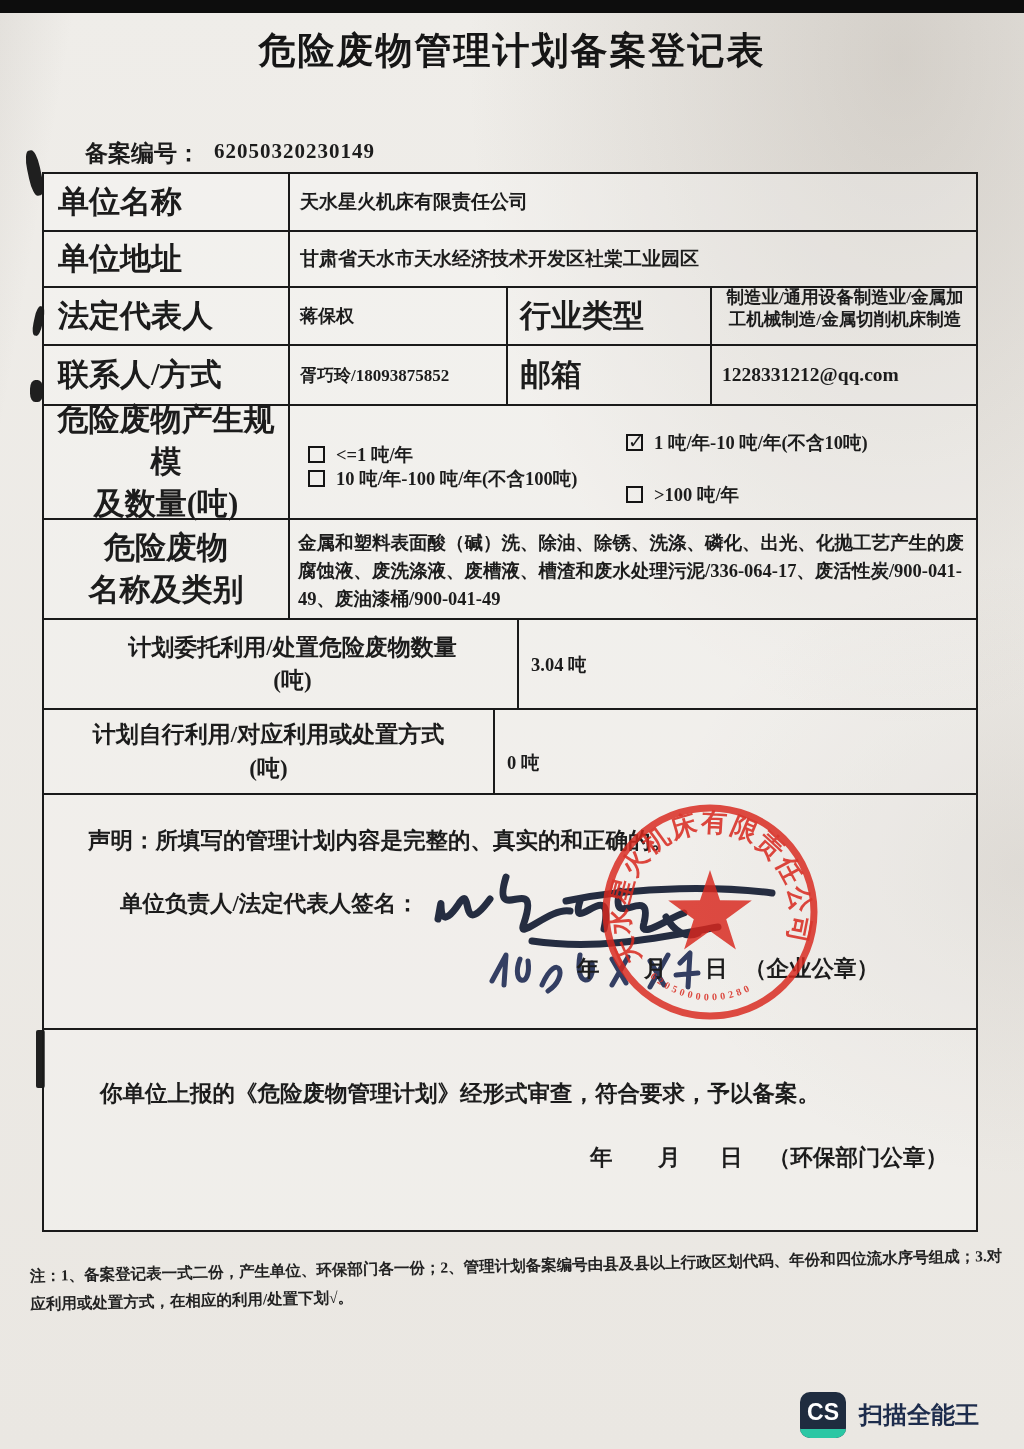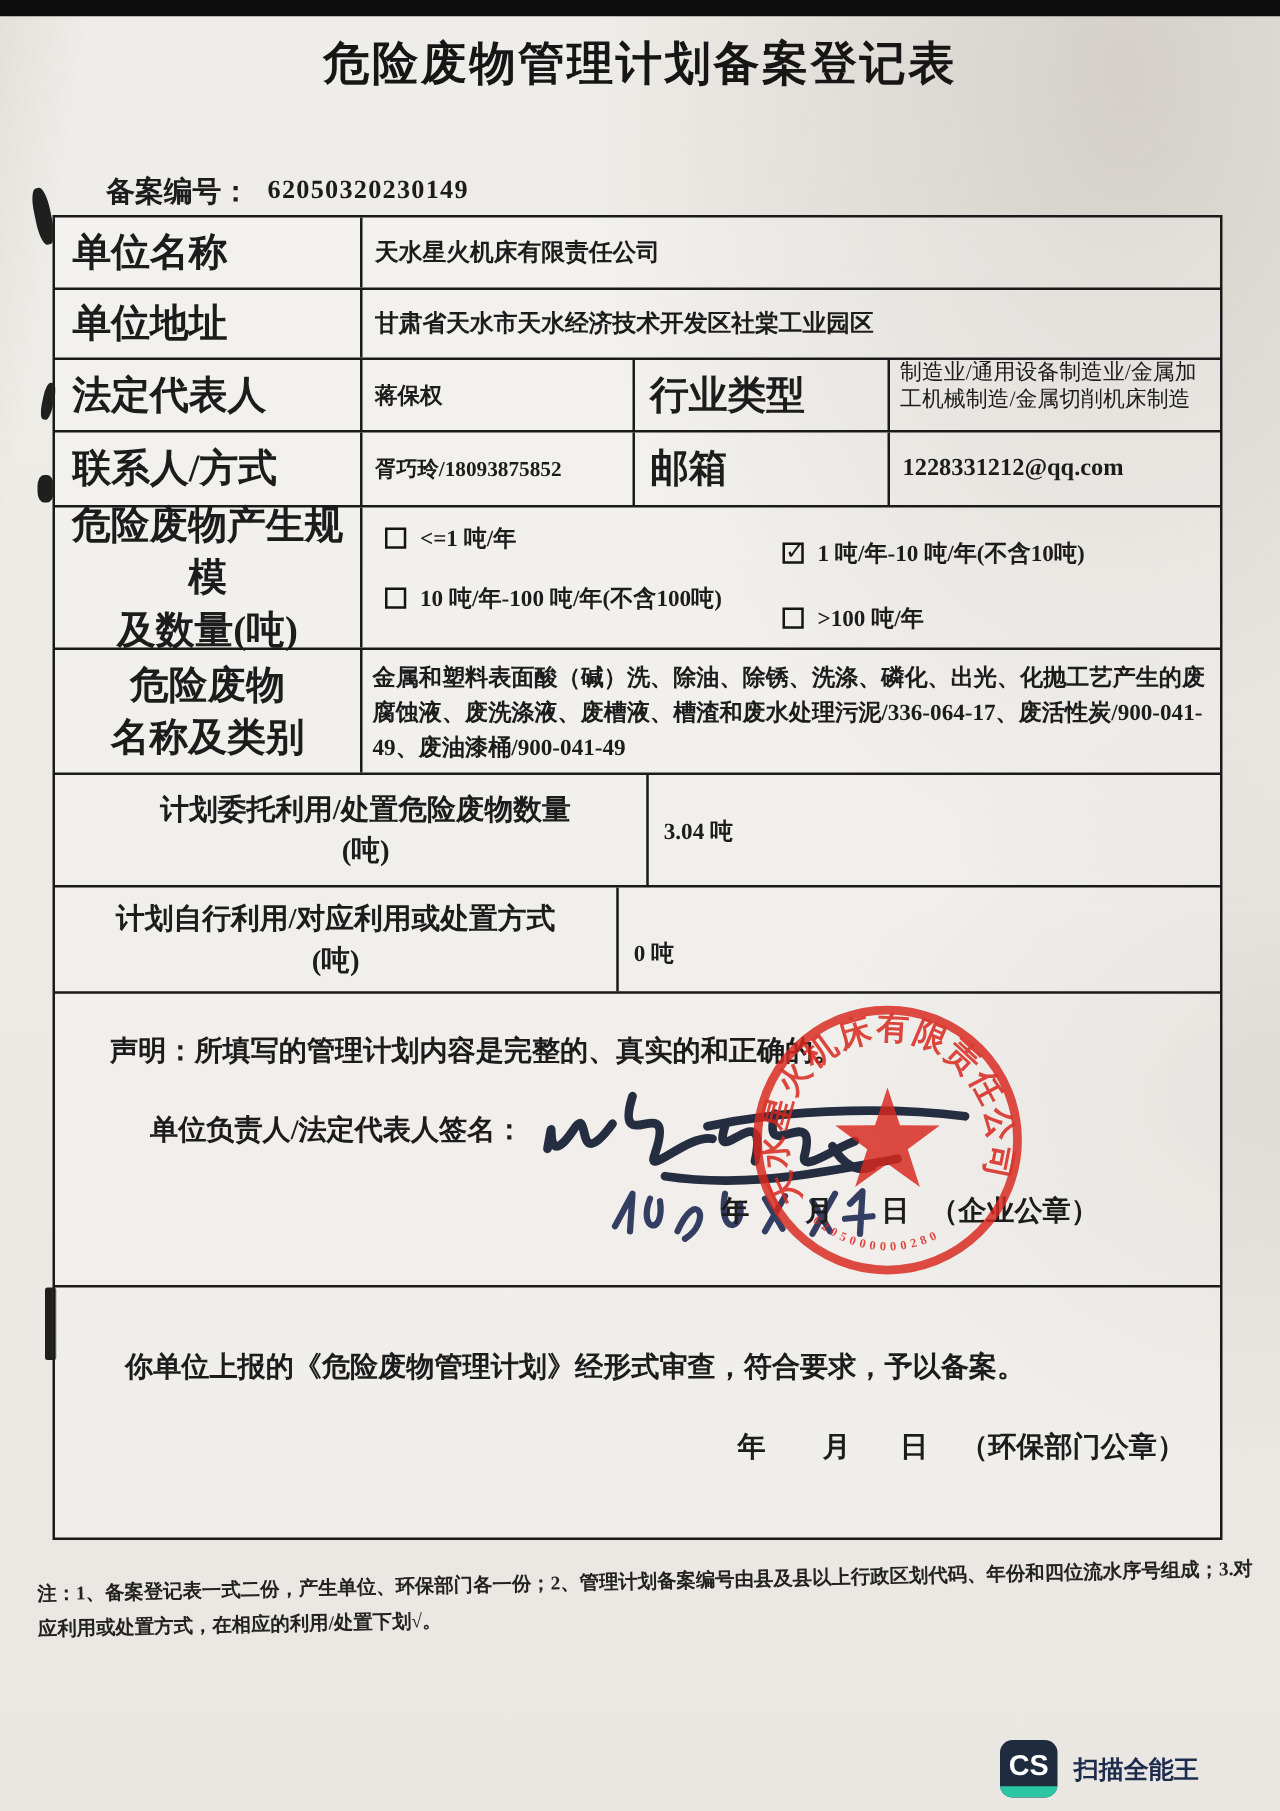--- a/index.html
+++ b/index.html
@@ -32,29 +32,29 @@
   .val { font-size: 19px; font-weight: 700; padding-left: 10px; }
 
   .r1 { height: 58px; } .r2 { height: 56px; } .r3 { height: 58px; } .r4 { height: 60px; }
   .r5 { height: 114px; } .r6 { height: 100px; } .r7 { height: 90px; padding-left: 24px; } .r8 { height: 85px; }
   .r9 { height: 235px; } .r10 { height: 200px; }
   .w-label { width: 246px; flex: none; }
   .w-val2 { width: 218px; flex: none; }
   .w-lab2 { width: 204px; flex: none; }
   .w-big { width: 451px; flex: none; }
 
-  .industry-val { font-size: 17.5px; font-weight: 400; line-height: 1.28; padding: 4px 6px 20px 8px; }
+  .industry-val { font-size: 17.5px; font-weight: 700; line-height: 1.28; padding: 4px 6px 20px 8px; text-align: center; }
   .contact-val { font-size: 18px; }
   .email-val { font-size: 19.5px; }
 
   .opts { position: relative; }
   .opt { position: absolute; display: flex; align-items: center; font-size: 18.5px; font-weight: 700; white-space: nowrap; }
   .checkbox { width: 17px; height: 17px; border: 2.5px solid #141414; margin-right: 11px; flex: none; position: relative; }
   .checkbox .mark { position: absolute; left: 0px; top: -6px; font-size: 19px; font-weight: 700; font-family: "DejaVu Sans", sans-serif; }
-  .opt1 { left: 18px; top: 12px; } .opt2 { left: 336px; top: 24px; }
+  .opt1 { left: 18px; top: 36px; } .opt2 { left: 336px; top: 24px; }
   .opt3 { left: 18px; top: 60px; } .opt4 { left: 336px; top: 76px; }
 
   .waste-val { font-size: 18.5px; font-weight: 700; line-height: 1.5; padding: 6px 10px 6px 8px; align-items: flex-start; padding-top: 10px; }
   .qty-lab { font-size: 23px; font-weight: 700; line-height: 1.45; }
   .qty-val { font-size: 18.5px; font-weight: 700; padding-left: 12px; }
 
   .decl-cell, .appr-cell { position: relative; width: 100%; }
   .decl-statement { position: absolute; left: 44px; top: 30px; font-size: 22.5px; font-weight: 700; }
   .decl-sign-label { position: absolute; left: 76px; top: 93px; font-size: 22.5px; font-weight: 700; }
   .decl-date { position: absolute; left: 0; top: 158px; width: 100%; font-size: 22.5px; font-weight: 700; }
@@ -75,21 +75,21 @@
     transform: rotate(-1.2deg);
   }
 
   .watermark { position: absolute; left: 800px; top: 1392px; display: flex; align-items: center; }
   .cs-badge {
     position: relative; width: 46px; height: 46px; background: #1f2c3f; border-radius: 10px;
     display: flex; align-items: center; justify-content: center; overflow: hidden; flex: none;
   }
   .cs-badge .cs-text { color: #ffffff; font-size: 23px; font-weight: 700; font-family: "Liberation Sans", sans-serif; position: relative; top: -3px; }
   .cs-badge .cs-strip { position: absolute; left: 0; bottom: 0; width: 100%; height: 9px; background: #2bc7a4; }
-  .wm-text { margin-left: 13px; font-size: 20px; font-weight: 700; color: #1d2c4c; font-family: "Liberation Sans", sans-serif; }
+  .wm-text { margin-left: 13px; font-size: 24px; font-weight: 700; color: #1d2c4c; font-family: "Liberation Sans", sans-serif; }
 </style>
 </head>
 <body>
 
 <div class="page">
   <div class="topstrip"></div>
   <div class="ink-mark" style="left:28px;top:150px;width:13px;height:46px;transform:rotate(-12deg);"></div>
   <div class="ink-mark" style="left:34px;top:306px;width:9px;height:30px;transform:rotate(12deg);"></div>
   <div class="ink-mark" style="left:30px;top:380px;width:13px;height:22px;"></div>
   <div class="ink-mark" style="left:36px;top:1030px;width:9px;height:58px;border-radius:2px;"></div>

